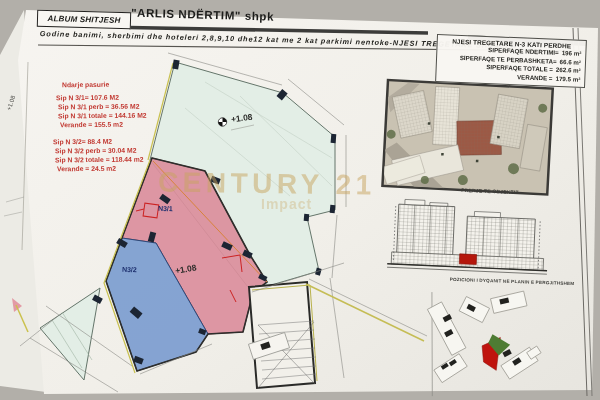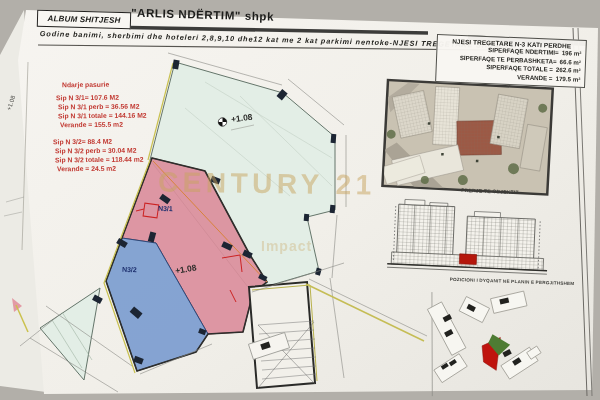--- a/index.html
+++ b/index.html
@@ -29,21 +29,21 @@
   .info-box{left:436px;top:37px;width:150px;border:1px solid #4e4e49;background:rgba(248,246,241,.96);transform:rotate(2.3deg);padding:2px 4px 3px 4px;box-sizing:border-box;}
   .it-title{font-size:6.4px;font-weight:700;color:#23231f;text-align:center;letter-spacing:.1px;}
   .irow{display:flex;justify-content:flex-end;gap:3px;font-size:6.2px;font-weight:600;color:#2b2b27;line-height:8.6px;}
   .irow.bold{font-weight:700;}
   
   .caption{font-size:5px;font-weight:700;color:#3c3c38;text-align:center;letter-spacing:.2px;}
   .render-caption{left:425px;top:188px;width:130px;transform:rotate(2.3deg);}
   .siteplan-caption{left:432px;top:279px;width:160px;transform:rotate(2deg);font-size:4.6px;}
   
   .wm{left:158px;top:168px;font-size:28px;font-weight:700;letter-spacing:4.5px;color:rgba(199,164,93,.5);transform:rotate(.8deg);white-space:nowrap;}
-  .wm-sub{left:261px;top:196px;font-size:14px;font-weight:700;color:rgba(199,164,93,.33);letter-spacing:1px;margin-top:42px;}
+  .wm-sub{left:261px;top:196px;font-size:14px;font-weight:700;color:rgba(199,164,93,.33);letter-spacing:1px;}
   
   .underlay-level{left:-5px;top:100px;width:32px;font-size:6px;color:#4a4a46;transform:rotate(-72deg);text-align:center;}
 </style>
 </head>
 <body>
 
 <div class="abs underlay"></div>
 <div class="abs paper"></div>
 
 <svg class="abs overlay" viewBox="0 0 600 400">

